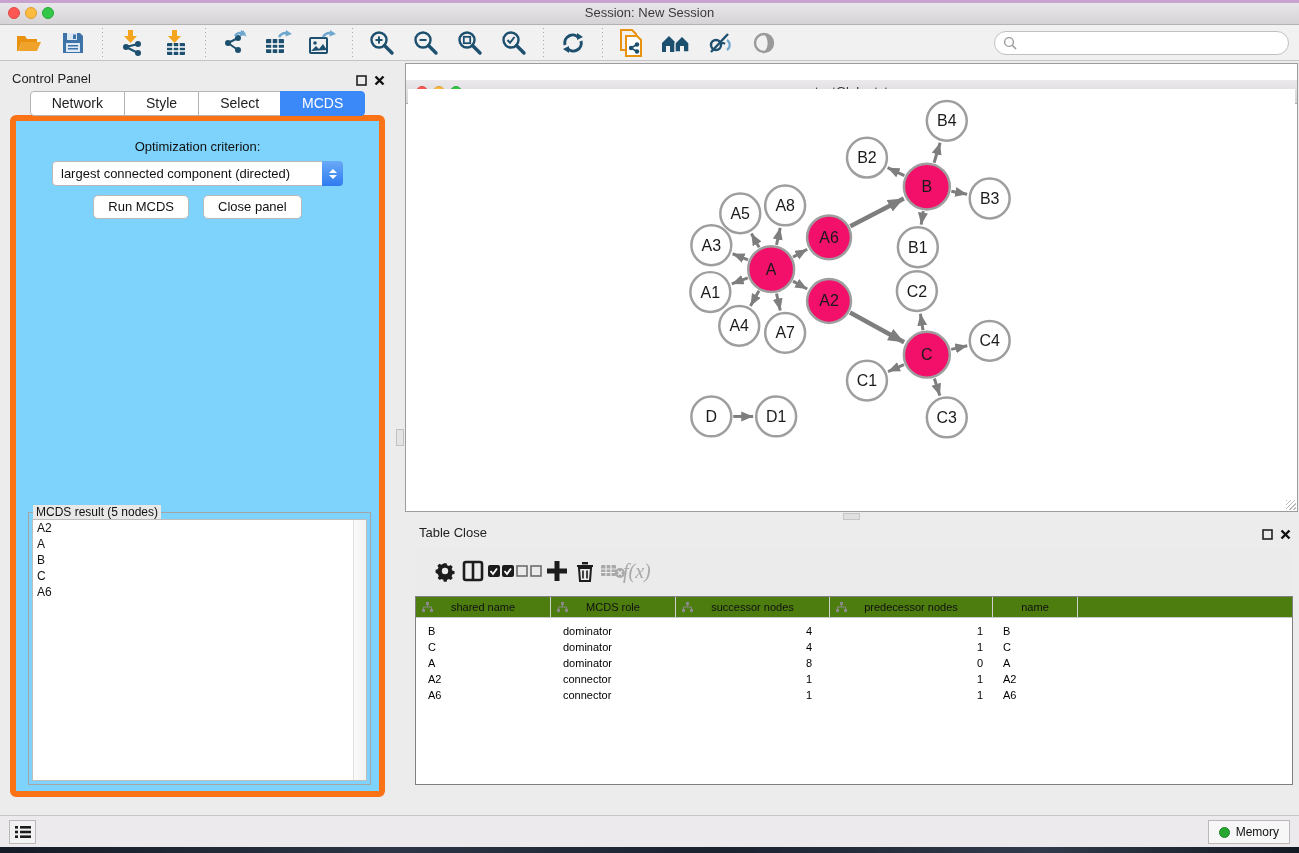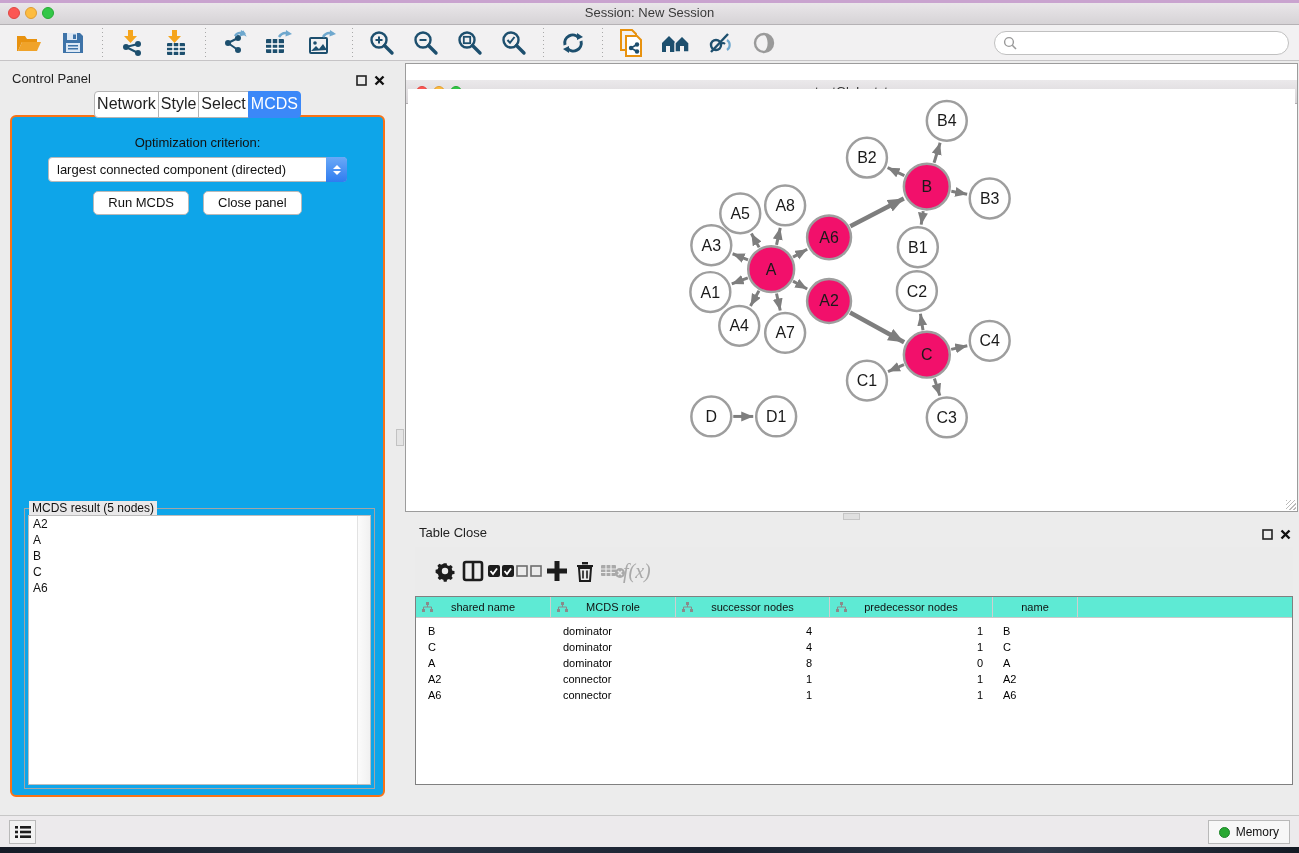--- a/index.html
+++ b/index.html
@@ -31,27 +31,27 @@
   #search-input { border:none; outline:none; flex:1; height:20px; font-size:12px;
     background:transparent; font-family:"Liberation Sans", sans-serif; }
 
   
   #control-panel { position:absolute; left:4px; top:65px; width:387px; height:736px; }
   .panel-header { position:relative; height:26px; }
   .panel-title { position:absolute; left:8px; top:6px; font-size:13px; color:#222; }
   .panel-float { position:absolute; right:24px; top:7px; }
   .panel-close { position:absolute; right:6px; top:7px; }
   .tabrow { display:flex; justify-content:center; position:relative; z-index:2; }
-  .tab { font-size:16px; color:#222; background:#fff; border:1px solid #b4b4b4;
-    padding:3px 2px 4px; margin-left:-1px; cursor:default; }
+  .tab { font-size:14px; color:#222; background:#fff; border:1px solid #b4b4b4;
+    padding:3px 21px 4px; margin-left:-1px; cursor:default; }
   .tab:first-child { border-radius:4px 0 0 4px; margin-left:0; }
   .tab:last-child { border-radius:0 4px 4px 0; }
   .tab.active { color:#fff; }
   #cp-body { position:absolute; left:6px; right:6px; top:50px; bottom:4px;
-    background:#0ea5e9; border:2px solid #f97316; border-radius:6px; }
+    background:#7dd3fc; border:6px solid #f97316; border-radius:6px; }
   #opt-label { position:absolute; left:0; right:0; top:18px; text-align:center;
     font-size:13px; color:#111; }
   #criterion { position:absolute; left:36px; right:36px; top:40px; height:25px;
     background:#fff; border:1px solid #b9b9b9; border-radius:4px;
     display:flex; align-items:center; font-size:13px; color:#111; }
   #criterion .sel-text { flex:1; padding-left:8px; white-space:nowrap; overflow:hidden; }
   #criterion .stepper { width:21px; height:25px; margin:-1px -1px -1px 0; border-radius:0 4px 4px 0;
     background:linear-gradient(#6aa9f7,#2f7cf0); display:flex; flex-direction:column;
     align-items:center; justify-content:center; gap:2px; }
   .chev { width:0; height:0; border-left:4px solid transparent; border-right:4px solid transparent; }
@@ -87,21 +87,21 @@
 
   
   #table-panel { position:absolute; left:405px; top:519px; width:894px; height:296px; }
   #tp-toolbar { position:absolute; left:10px; right:6px; top:28px; height:48px;
     background:#ebebeb; display:flex; align-items:center; padding-left:16px; }
   .tp-btn { display:flex; align-items:center; justify-content:center; width:28px; height:28px; }
   #fx-label { font-size:20px; font-style:italic; color:#a9a9a9;
     font-family:"Liberation Serif", serif; margin-left:-4px; }
   #node-table { position:absolute; left:10px; right:6px; top:77px; height:189px;
     background:#fff; border:1px solid #808080; overflow:hidden; }
-  #nt-header { display:flex; height:21px; background:#5eead4; border-bottom:1px solid #c9c9c9; }
+  #nt-header { display:flex; height:21px; background:#4d7c0f; border-bottom:1px solid #c9c9c9; }
   .nt-hcell { position:relative; display:flex; align-items:center; justify-content:center;
     font-size:11px; color:#111; border-right:1px solid #cfcfcf; }
   .nt-hcell .sorticon { position:absolute; left:6px; top:5px; }
   .nt-row { display:flex; height:16px; align-items:center; }
   .nt-cell { font-size:11px; color:#000; white-space:nowrap; overflow:hidden; }
   .al { padding-left:12px; } .ar { text-align:right; }
   #tp-tabs { position:absolute; left:0; right:0; top:269px; display:flex; justify-content:center; }
 
   
   #statusbar { position:absolute; left:0; top:815px; width:1299px; height:32px;

